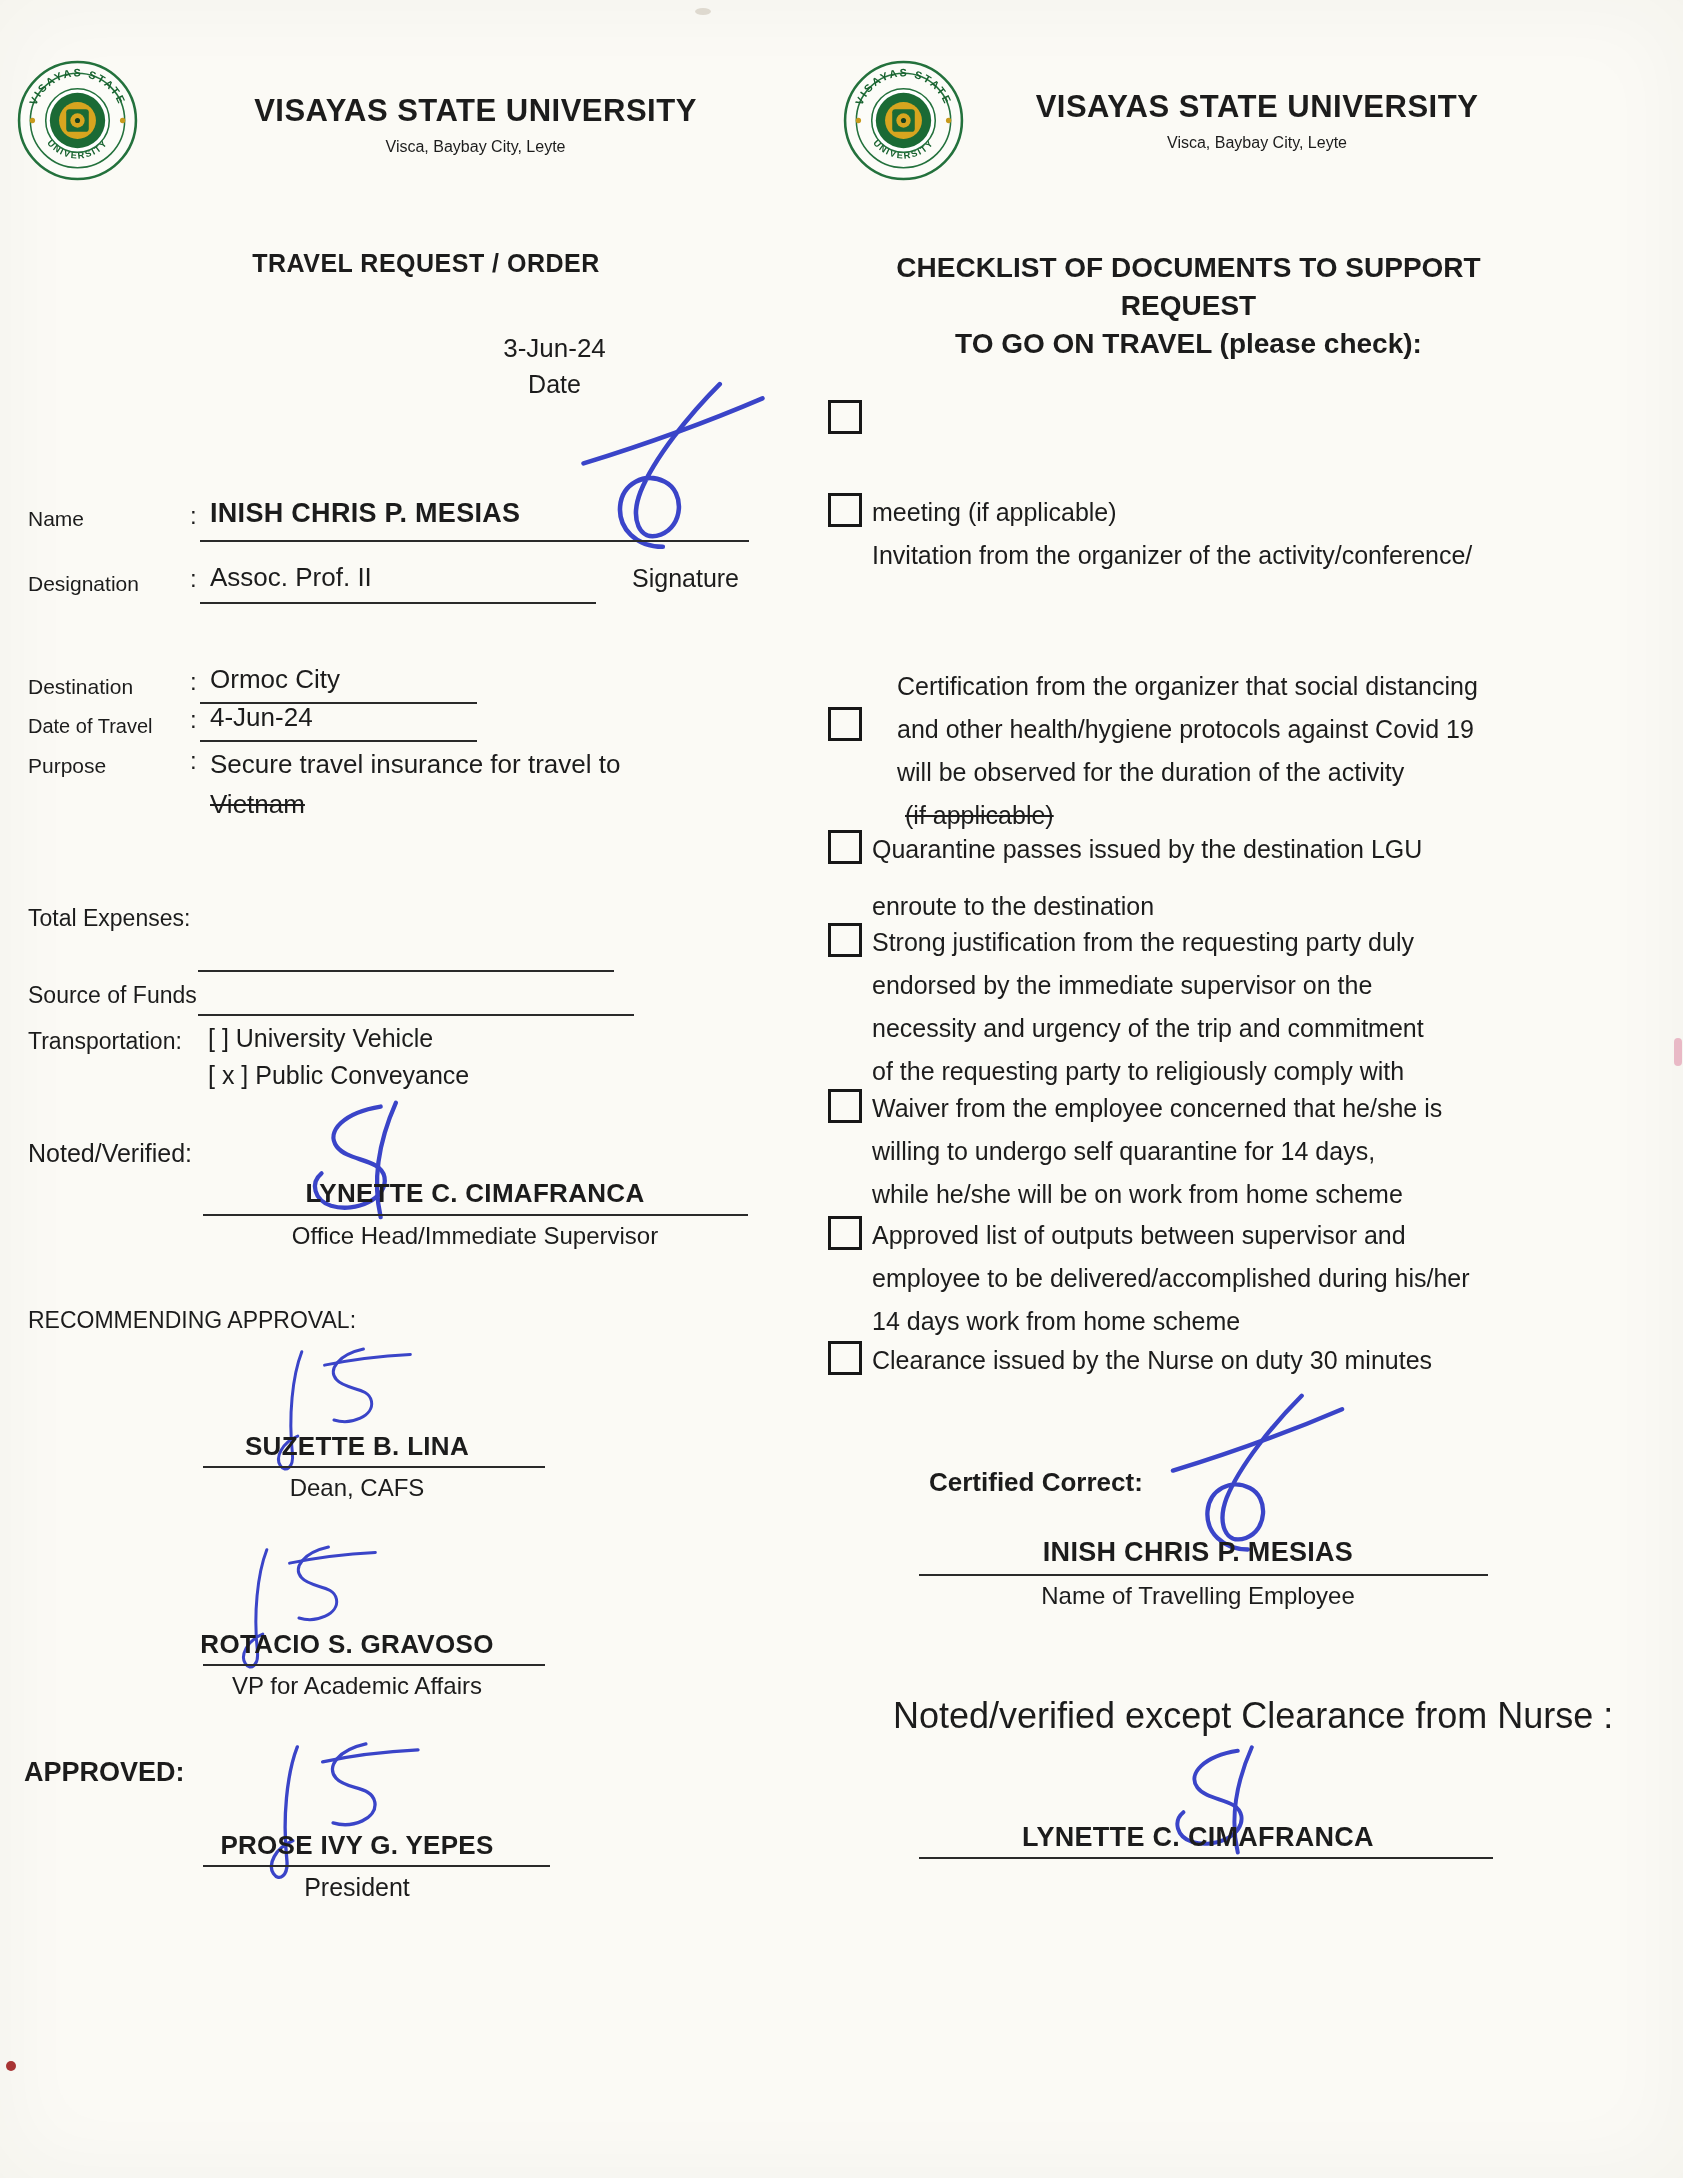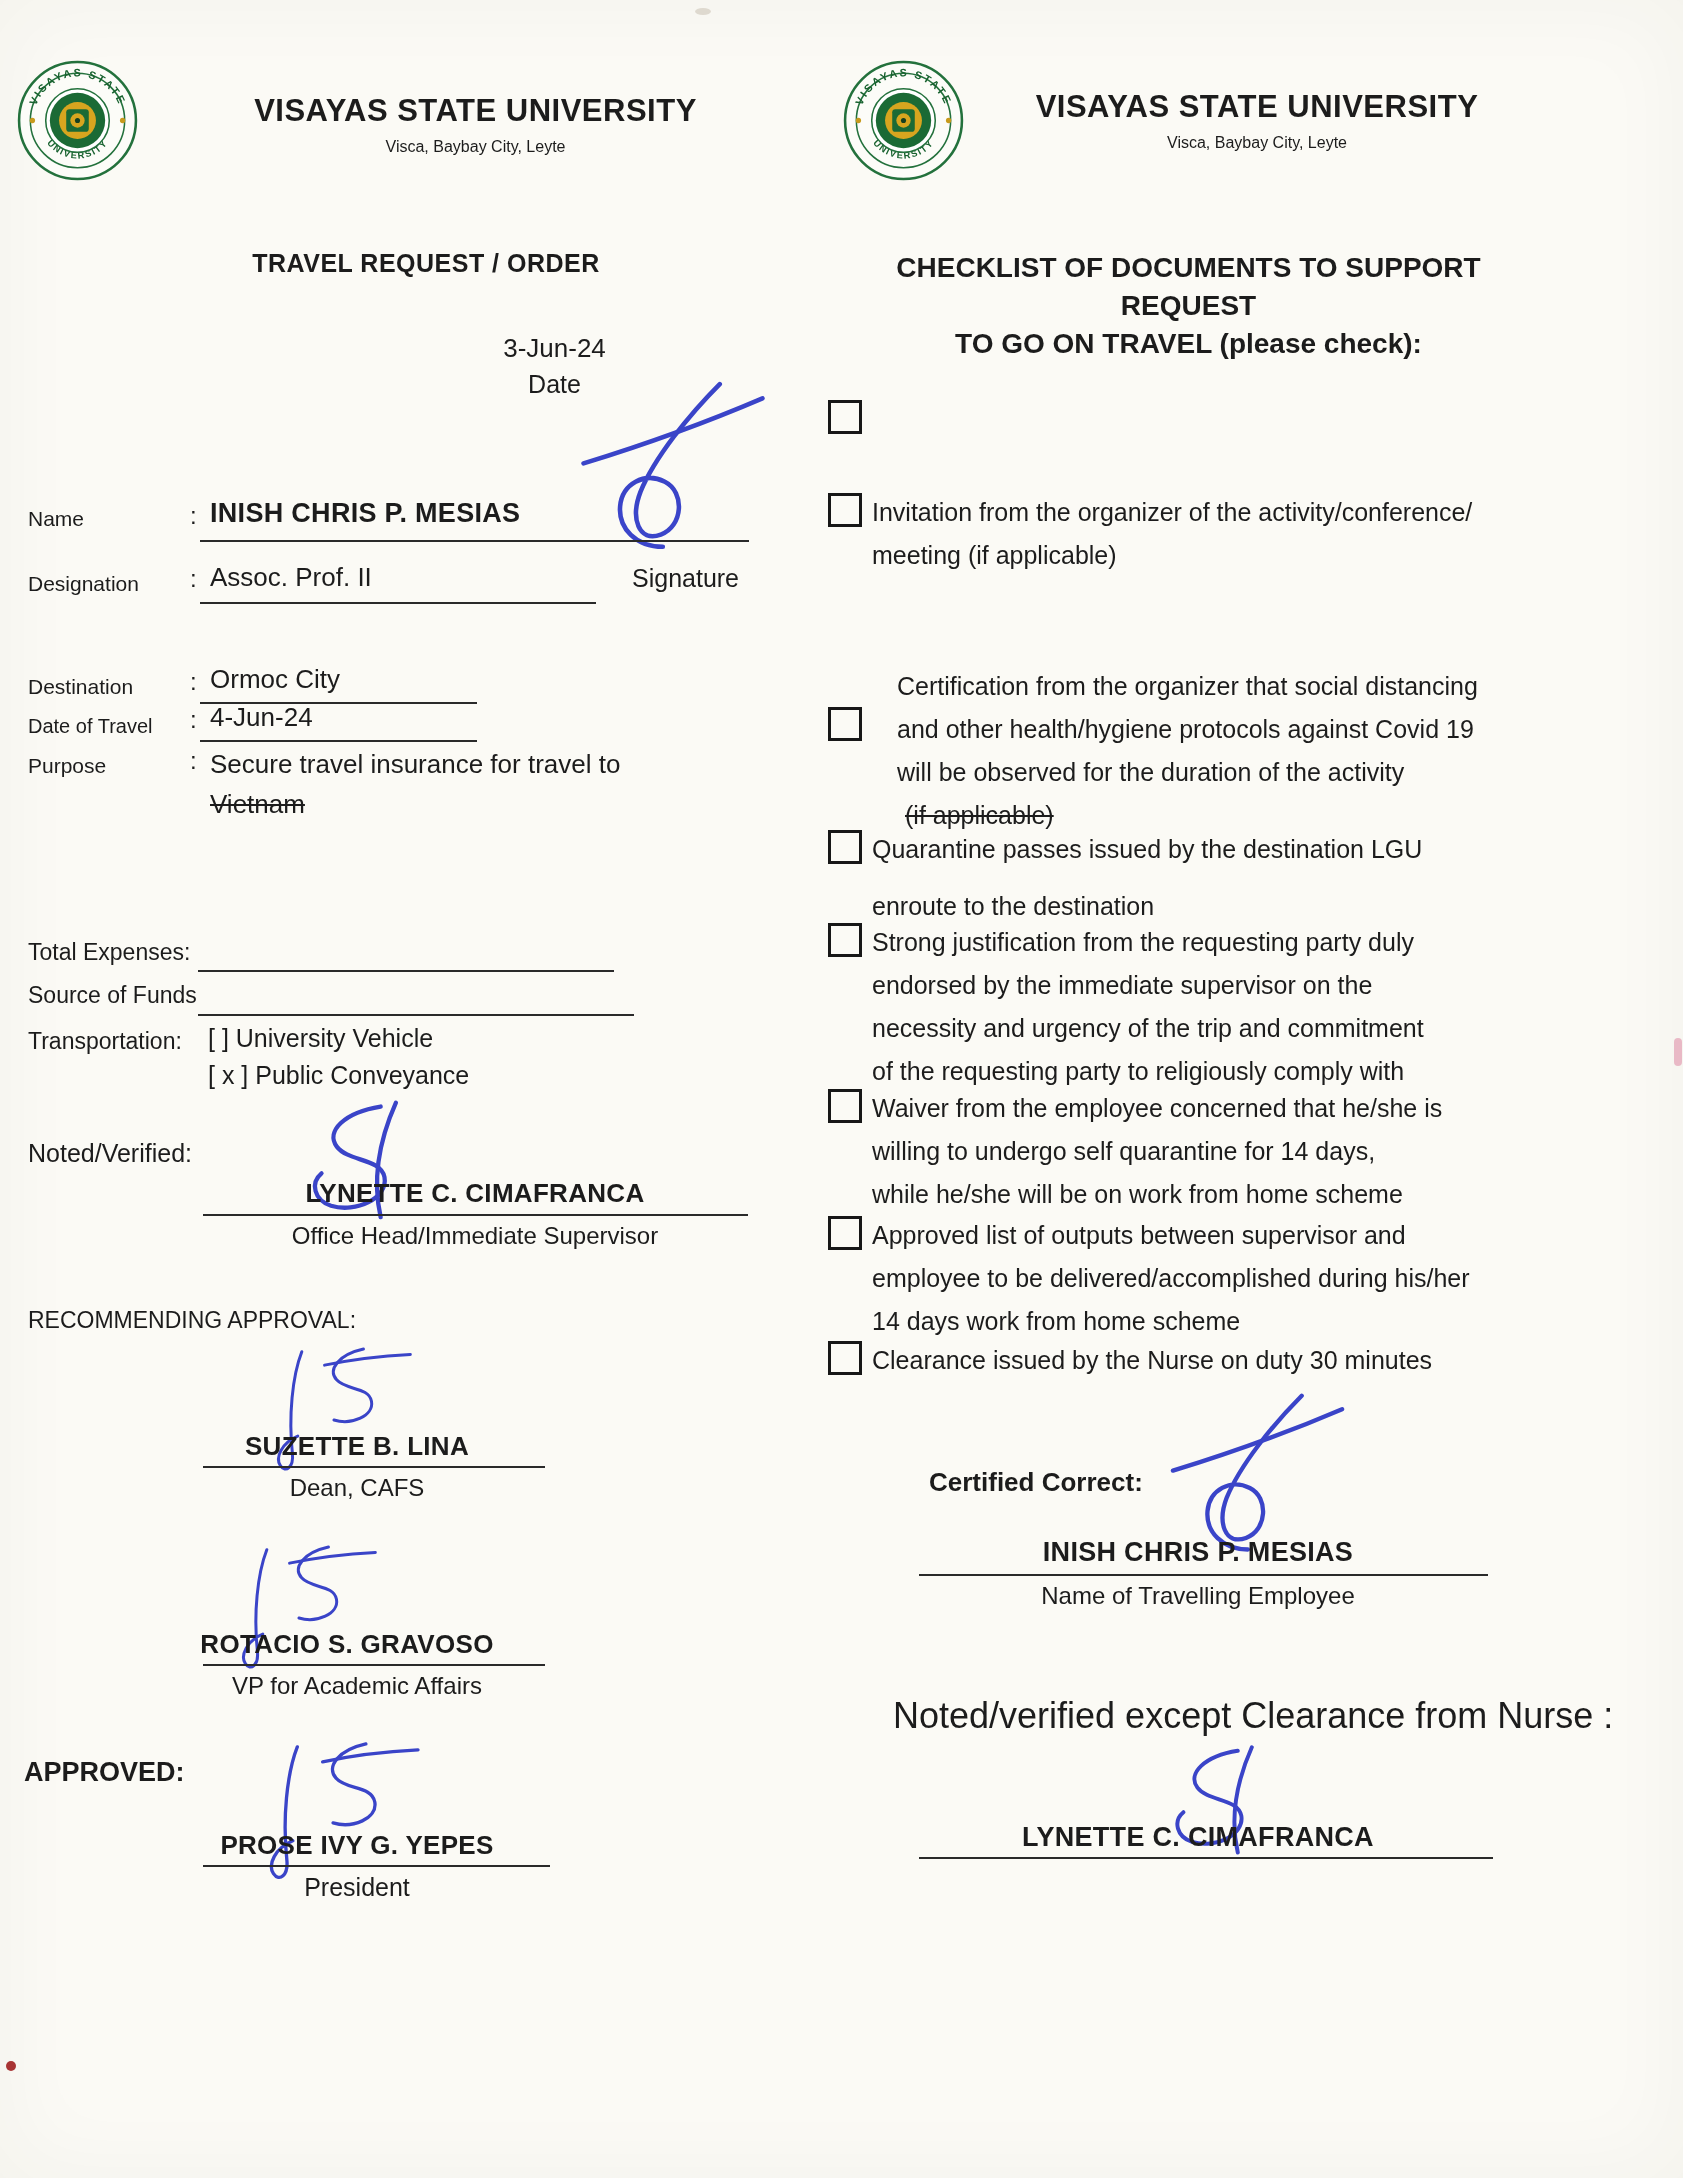--- a/index.html
+++ b/index.html
@@ -150,21 +150,21 @@
   <span class="abs fval" style="left:210px; top:702px">4-Jun-24</span>
   <div class="abs uline" style="left:200px; top:740px; width:277px"></div>
 
   <span class="abs lbl-sm" style="left:28px; top:754px">Purpose</span>
   <span class="abs fcolon" style="left:190px; top:747px">:</span>
   <div class="abs purpose-lines" style="left:210px; top:744px; width:515px">
     <div>Secure travel insurance for travel to</div>
     <div class="struck">Vietnam</div>
   </div>
 
-  <span class="abs lbl-md" style="left:28px; top:939px">Total Expenses:</span>
+  <span class="abs lbl-md" style="left:28px; top:905px">Total Expenses:</span>
   <div class="abs uline" style="left:198px; top:970px; width:416px"></div>
 
   <span class="abs lbl-md" style="left:28px; top:982px">Source of Funds</span>
   <div class="abs uline" style="left:198px; top:1014px; width:436px"></div>
 
   <span class="abs lbl-md" style="left:28px; top:1028px">Transportation:</span>
   <span class="abs" style="left:208px; top:1024px; font-size:25px">[  ] University Vehicle</span>
   <span class="abs" style="left:208px; top:1061px; font-size:25px">[ x ] Public Conveyance</span>
 
   <span class="abs lbl-lg" style="left:28px; top:1139px">Noted/Verified:</span>
@@ -213,22 +213,22 @@
     <div>TO GO ON TRAVEL (please check):</div>
   </div>
 
   <div class="chk-item" style="top:398px">
     <span class="cb"></span>
   </div>
 
   <div class="chk-item" style="top:491px">
     <span class="cb"></span>
     <div class="chk-lines">
+      <div>meeting (if applicable)</div>
       <div>Invitation from the organizer of the activity/conference/</div>
-      <div>meeting (if applicable)</div>
     </div>
   </div>
 
   <div class="chk-item" style="top:665px">
     <span class="cb cb-line2"></span>
     <div class="chk-lines" style="margin-left:-44px; padding-left:69px">
       <div>Certification from the organizer that social distancing</div>
       <div>and other health/hygiene protocols against Covid 19</div>
       <div>will be observed for the duration of the activity</div>
       <div class="struck indent">(if applicable)</div>

